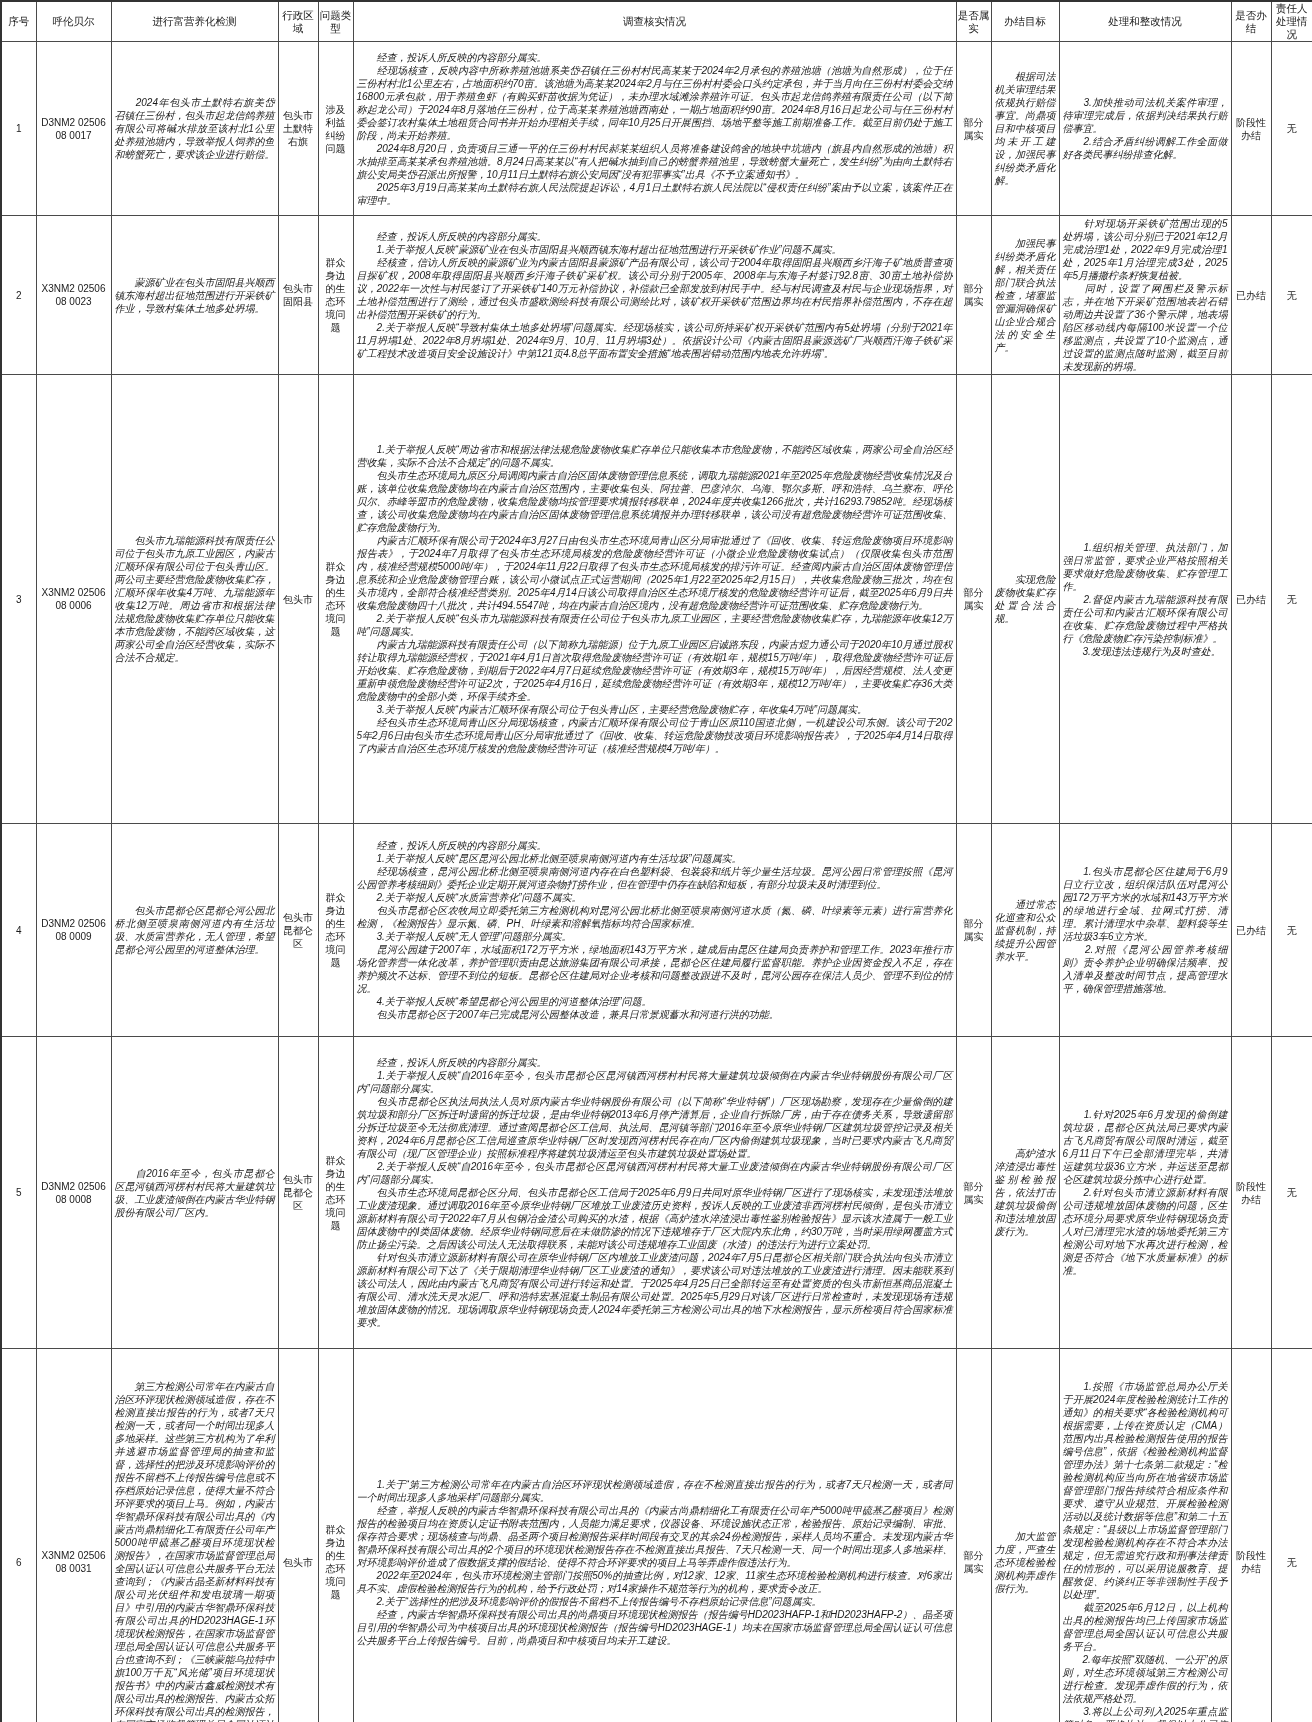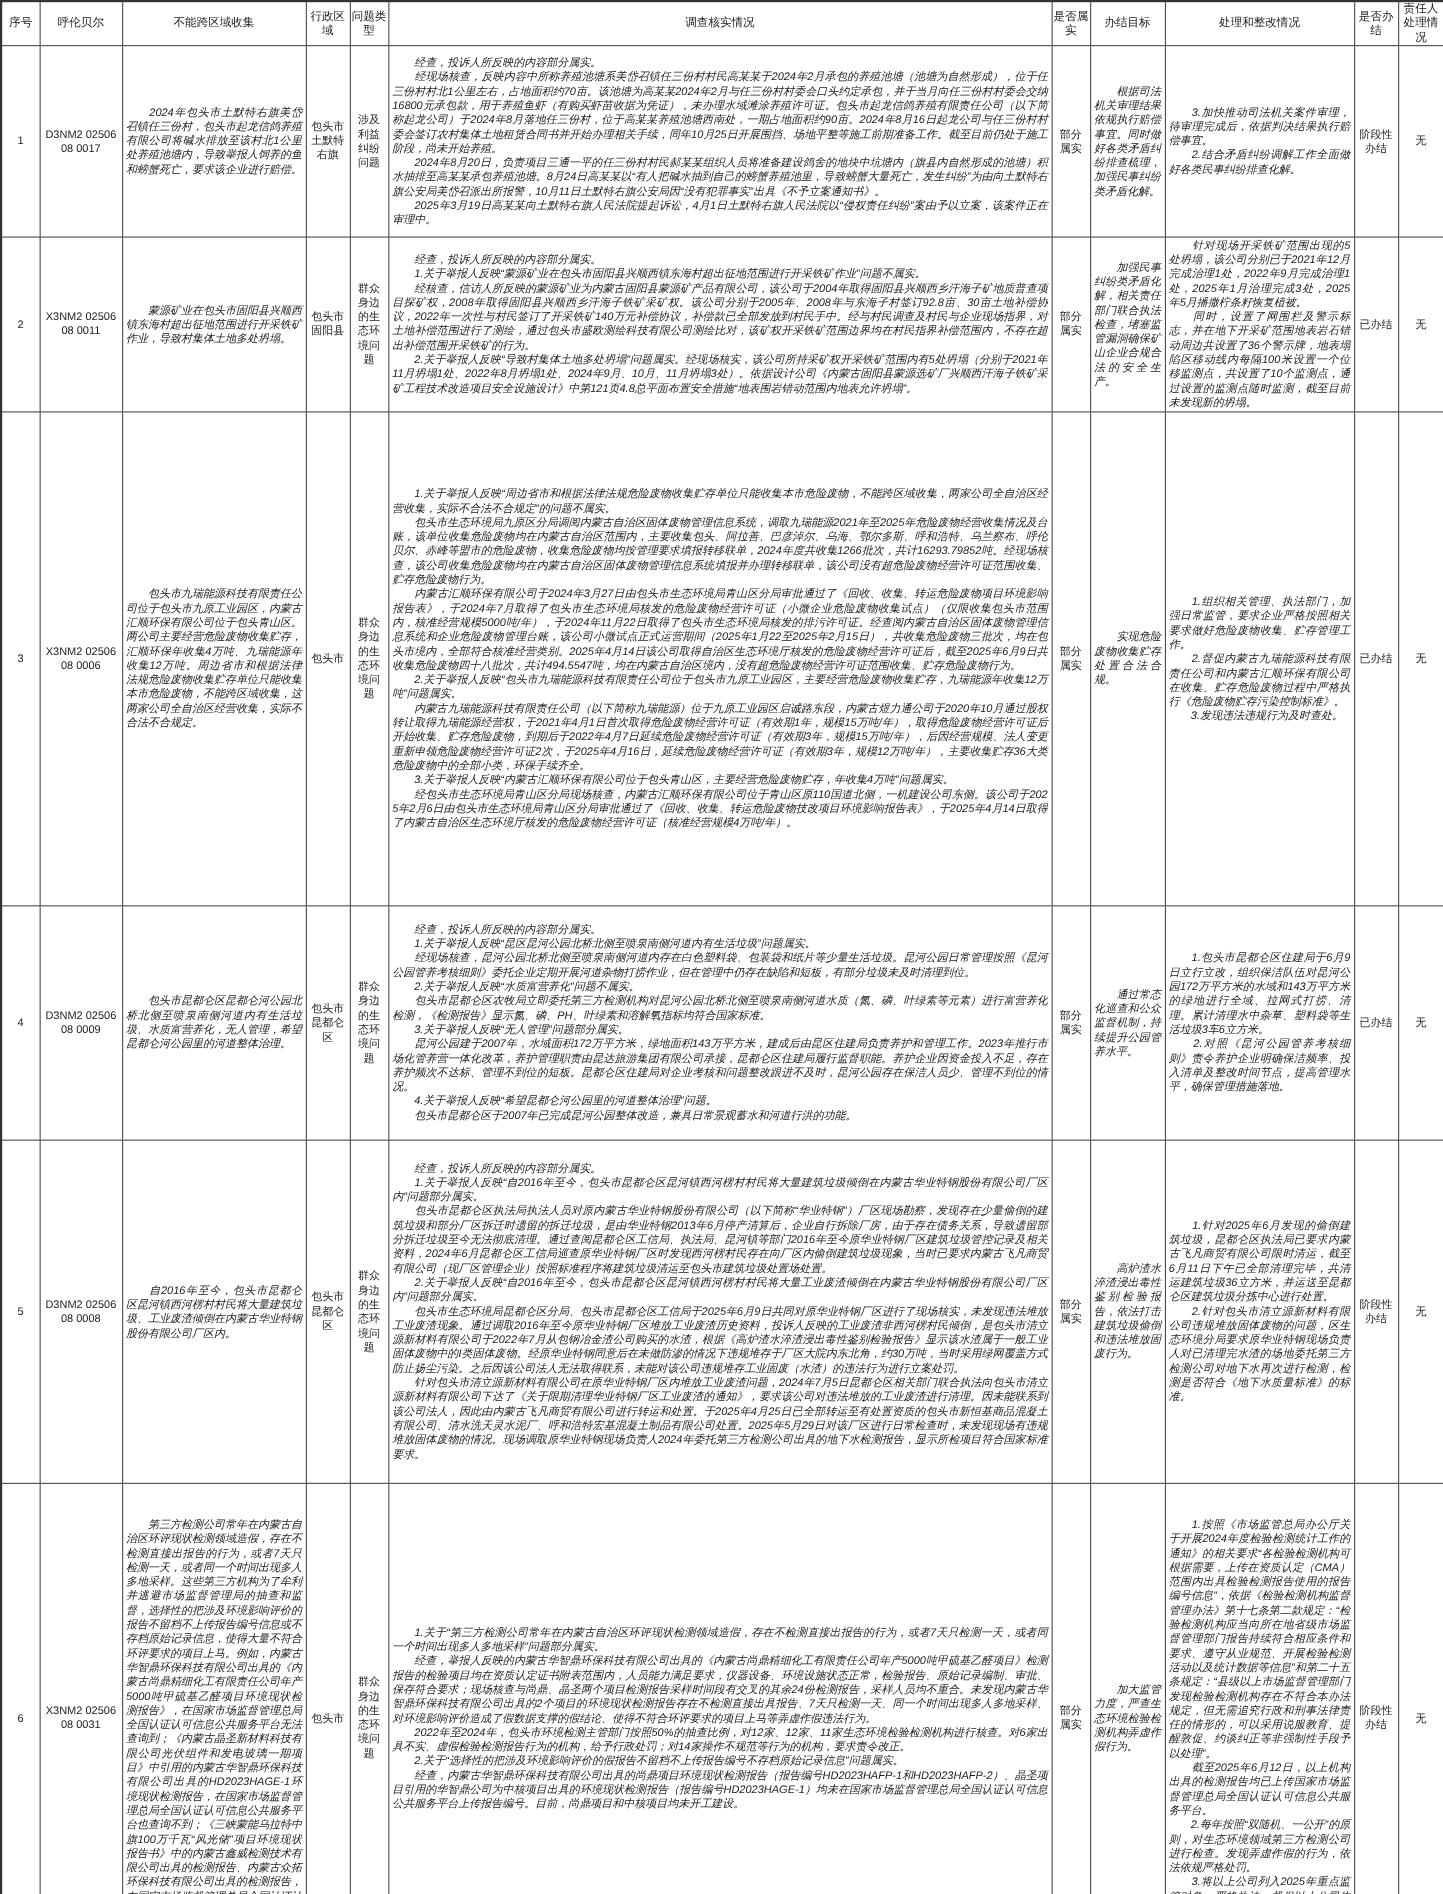--- a/index.html
+++ b/index.html
@@ -53,21 +53,21 @@
     <col style="width:35px">
       <col style="width:68px">
       <col style="width:172px">
     <col style="width:40px">
       <col style="width:42px">
   </colgroup>
   <thead>
     <tr>
       <th>序号</th>
       <th>呼伦贝尔</th>
-      <th>不能跨区域收集</th>
+      <th>进行富营养化检测</th>
       <th>行政区域</th>
       <th>问题类型</th>
       <th>调查核实情况</th>
       <th>是否属实</th>
       <th>办结目标</th>
       <th>处理和整改情况</th>
       <th>是否办结</th>
       <th>责任人处理情况</th>
     </tr>
   </thead>
@@ -76,30 +76,30 @@
     <td class="center">1</td>
     <td class="center">D3NM2 0250608 0017</td>
     <td class="text">　　2024年包头市土默特右旗美岱召镇任三份村，包头市起龙信鸽养殖有限公司将碱水排放至该村北1公里处养殖池塘内，导致举报人饲养的鱼和螃蟹死亡，要求该企业进行赔偿。</td>
     <td class="center">包头市土默特右旗</td>
     <td class="center">涉及利益纠纷问题</td>
     <td class="text">　　经查，投诉人所反映的内容部分属实。
 　　经现场核查，反映内容中所称养殖池塘系美岱召镇任三份村村民高某某于2024年2月承包的养殖池塘（池塘为自然形成），位于任三份村村北1公里左右，占地面积约70亩。该池塘为高某某2024年2月与任三份村村委会口头约定承包，并于当月向任三份村村委会交纳16800元承包款，用于养殖鱼虾（有购买虾苗收据为凭证），未办理水域滩涂养殖许可证。包头市起龙信鸽养殖有限责任公司（以下简称起龙公司）于2024年8月落地任三份村，位于高某某养殖池塘西南处，一期占地面积约90亩。2024年8月16日起龙公司与任三份村村委会签订农村集体土地租赁合同书并开始办理相关手续，同年10月25日开展围挡、场地平整等施工前期准备工作。截至目前仍处于施工阶段，尚未开始养殖。
 　　2024年8月20日，负责项目三通一平的任三份村村民郝某某组织人员将准备建设鸽舍的地块中坑塘内（旗县内自然形成的池塘）积水抽排至高某某承包养殖池塘。8月24日高某某以“有人把碱水抽到自己的螃蟹养殖池里，导致螃蟹大量死亡，发生纠纷”为由向土默特右旗公安局美岱召派出所报警，10月11日土默特右旗公安局因“没有犯罪事实”出具《不予立案通知书》。
 　　2025年3月19日高某某向土默特右旗人民法院提起诉讼，4月1日土默特右旗人民法院以“侵权责任纠纷”案由予以立案，该案件正在审理中。</td>
     <td class="center">部分属实</td>
-    <td class="text">　　根据司法机关审理结果依规执行赔偿事宜。同时做好各类矛盾纠纷排查梳理，加强民事纠纷类矛盾化解。</td>
+    <td class="text">　　根据司法机关审理结果依规执行赔偿事宜。尚鼎项目和中核项目均未开工建设，加强民事纠纷类矛盾化解。</td>
     <td class="text">　　3.加快推动司法机关案件审理，待审理完成后，依据判决结果执行赔偿事宜。
 　　2.结合矛盾纠纷调解工作全面做好各类民事纠纷排查化解。</td>
     <td class="center">阶段性办结</td>
     <td class="center">无</td>
   </tr>
 
   <tr>
     <td class="center">2</td>
-    <td class="center">X3NM2 0250608 0011</td>
+    <td class="center">X3NM2 0250608 0023</td>
     <td class="text">　　蒙源矿业在包头市固阳县兴顺西镇东海村超出征地范围进行开采铁矿作业，导致村集体土地多处坍塌。</td>
     <td class="center">包头市固阳县</td>
     <td class="center">群众身边的生态环境问题</td>
     <td class="text">　　经查，投诉人所反映的内容部分属实。
 　　1.关于举报人反映“蒙源矿业在包头市固阳县兴顺西镇东海村超出征地范围进行开采铁矿作业”问题不属实。
 　　经核查，信访人所反映的蒙源矿业为内蒙古固阳县蒙源矿产品有限公司，该公司于2004年取得固阳县兴顺西乡汗海子矿地质普查项目探矿权，2008年取得固阳县兴顺西乡汗海子铁矿采矿权。该公司分别于2005年、2008年与东海子村签订92.8亩、30亩土地补偿协议，2022年一次性与村民签订了开采铁矿140万元补偿协议，补偿款已全部发放到村民手中。经与村民调查及村民与企业现场指界，对土地补偿范围进行了测绘，通过包头市盛欧测绘科技有限公司测绘比对，该矿权开采铁矿范围边界均在村民指界补偿范围内，不存在超出补偿范围开采铁矿的行为。
 　　2.关于举报人反映“导致村集体土地多处坍塌”问题属实。经现场核实，该公司所持采矿权开采铁矿范围内有5处坍塌（分别于2021年11月坍塌1处、2022年8月坍塌1处、2024年9月、10月、11月坍塌3处）。依据设计公司《内蒙古固阳县蒙源选矿厂兴顺西汗海子铁矿采矿工程技术改造项目安全设施设计》中第121页4.8总平面布置安全措施“地表围岩错动范围内地表允许坍塌”。</td>
     <td class="center">部分属实</td>
     <td class="text">　　加强民事纠纷类矛盾化解，相关责任部门联合执法检查，堵塞监管漏洞确保矿山企业合规合法的安全生产。</td>
     <td class="text">　　针对现场开采铁矿范围出现的5处坍塌，该公司分别已于2021年12月完成治理1处，2022年9月完成治理1处，2025年1月治理完成3处，2025年5月播撒柠条籽恢复植被。

